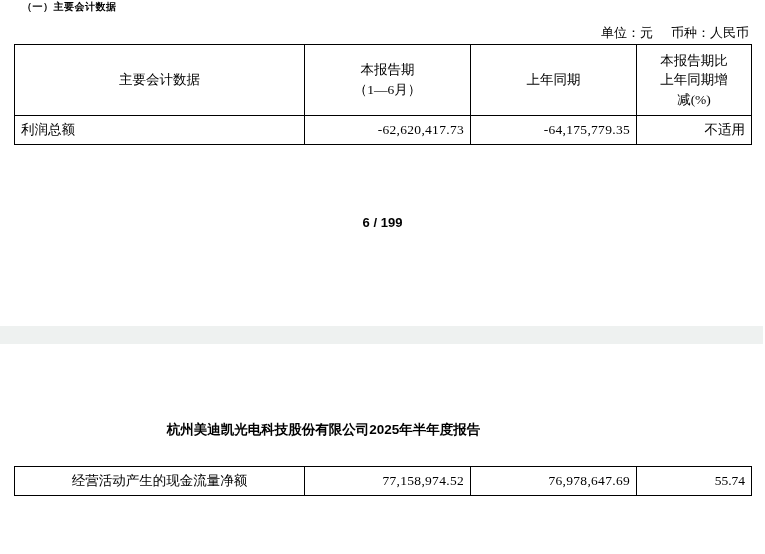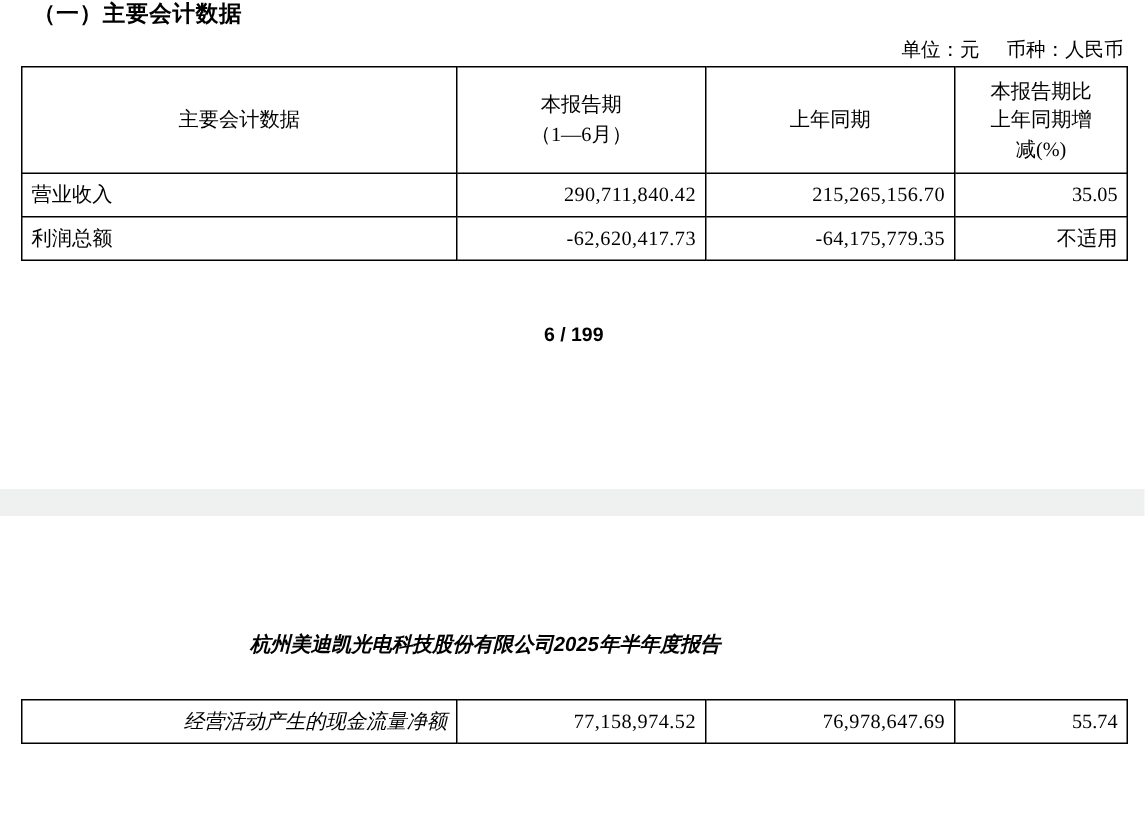--- a/index.html
+++ b/index.html
@@ -22,21 +22,21 @@
     top: 0;
     width: 765px;
     height: 554px;
   }
 
   
   .section-heading {
     position: absolute;
     left: 22px;
     top: 0px;
-    font-size: 15px;
+    font-size: 10px;
     font-weight: bold;
     letter-spacing: 0.5px;
     font-family: "Liberation Sans", "DejaVu Sans", sans-serif;
     white-space: nowrap;
   }
 
   .unit-line {
     position: absolute;
     right: 16px;
     top: 24px;
@@ -105,42 +105,40 @@
   
   .doc-header {
     position: absolute;
     left: 0;
     top: 421px;
     width: 647px;
     text-align: center;
     font-size: 13.5px;
     font-weight: bold;
     font-family: "Liberation Sans", "DejaVu Sans", sans-serif;
-    font-style: italic;
   }
 
   .t2 {
     left: 14px;
     top: 466px;
     width: 737px;
   }
   .t2 .c1 { width: 290px; }
   .t2 .c2 { width: 166px; }
   .t2 .c3 { width: 166px; }
   .t2 .c4 { width: 115px; }
 
   .row-label2 {
     text-align: left;
     height: 46px;
     line-height: 1.5;
   }
   .row-label2b {
-    text-align: right;
+    text-align: center;
     height: 22px;
-    font-style: italic;
   }
 
   .scrollbar-edge {
     position: absolute;
     right: 0;
     top: 0;
     width: 2px;
     height: 554px;
     background: #ffffff;
   }
@@ -171,26 +169,20 @@
           <span class="sub">（1—6月）</span>
         </td>
         <td class="hdr-cell">上年同期</td>
         <td class="hdr-cell">
           <span class="sub">本报告期比</span>
           <span class="sub">上年同期增</span>
           <span class="sub">减(%)</span>
         </td>
       </tr>
       <tr>
-        <td class="row-label">营业收入</td>
-        <td class="num">290,711,840.42</td>
-        <td class="num">215,265,156.70</td>
-        <td class="na">35.05</td>
-      </tr>
-      <tr>
         <td class="row-label">利润总额</td>
         <td class="num">-62,620,417.73</td>
         <td class="num">-64,175,779.35</td>
         <td class="na">不适用</td>
       </tr>
     </tbody>
   </table>
 
   <div class="page-number">6 / 199</div>
 

